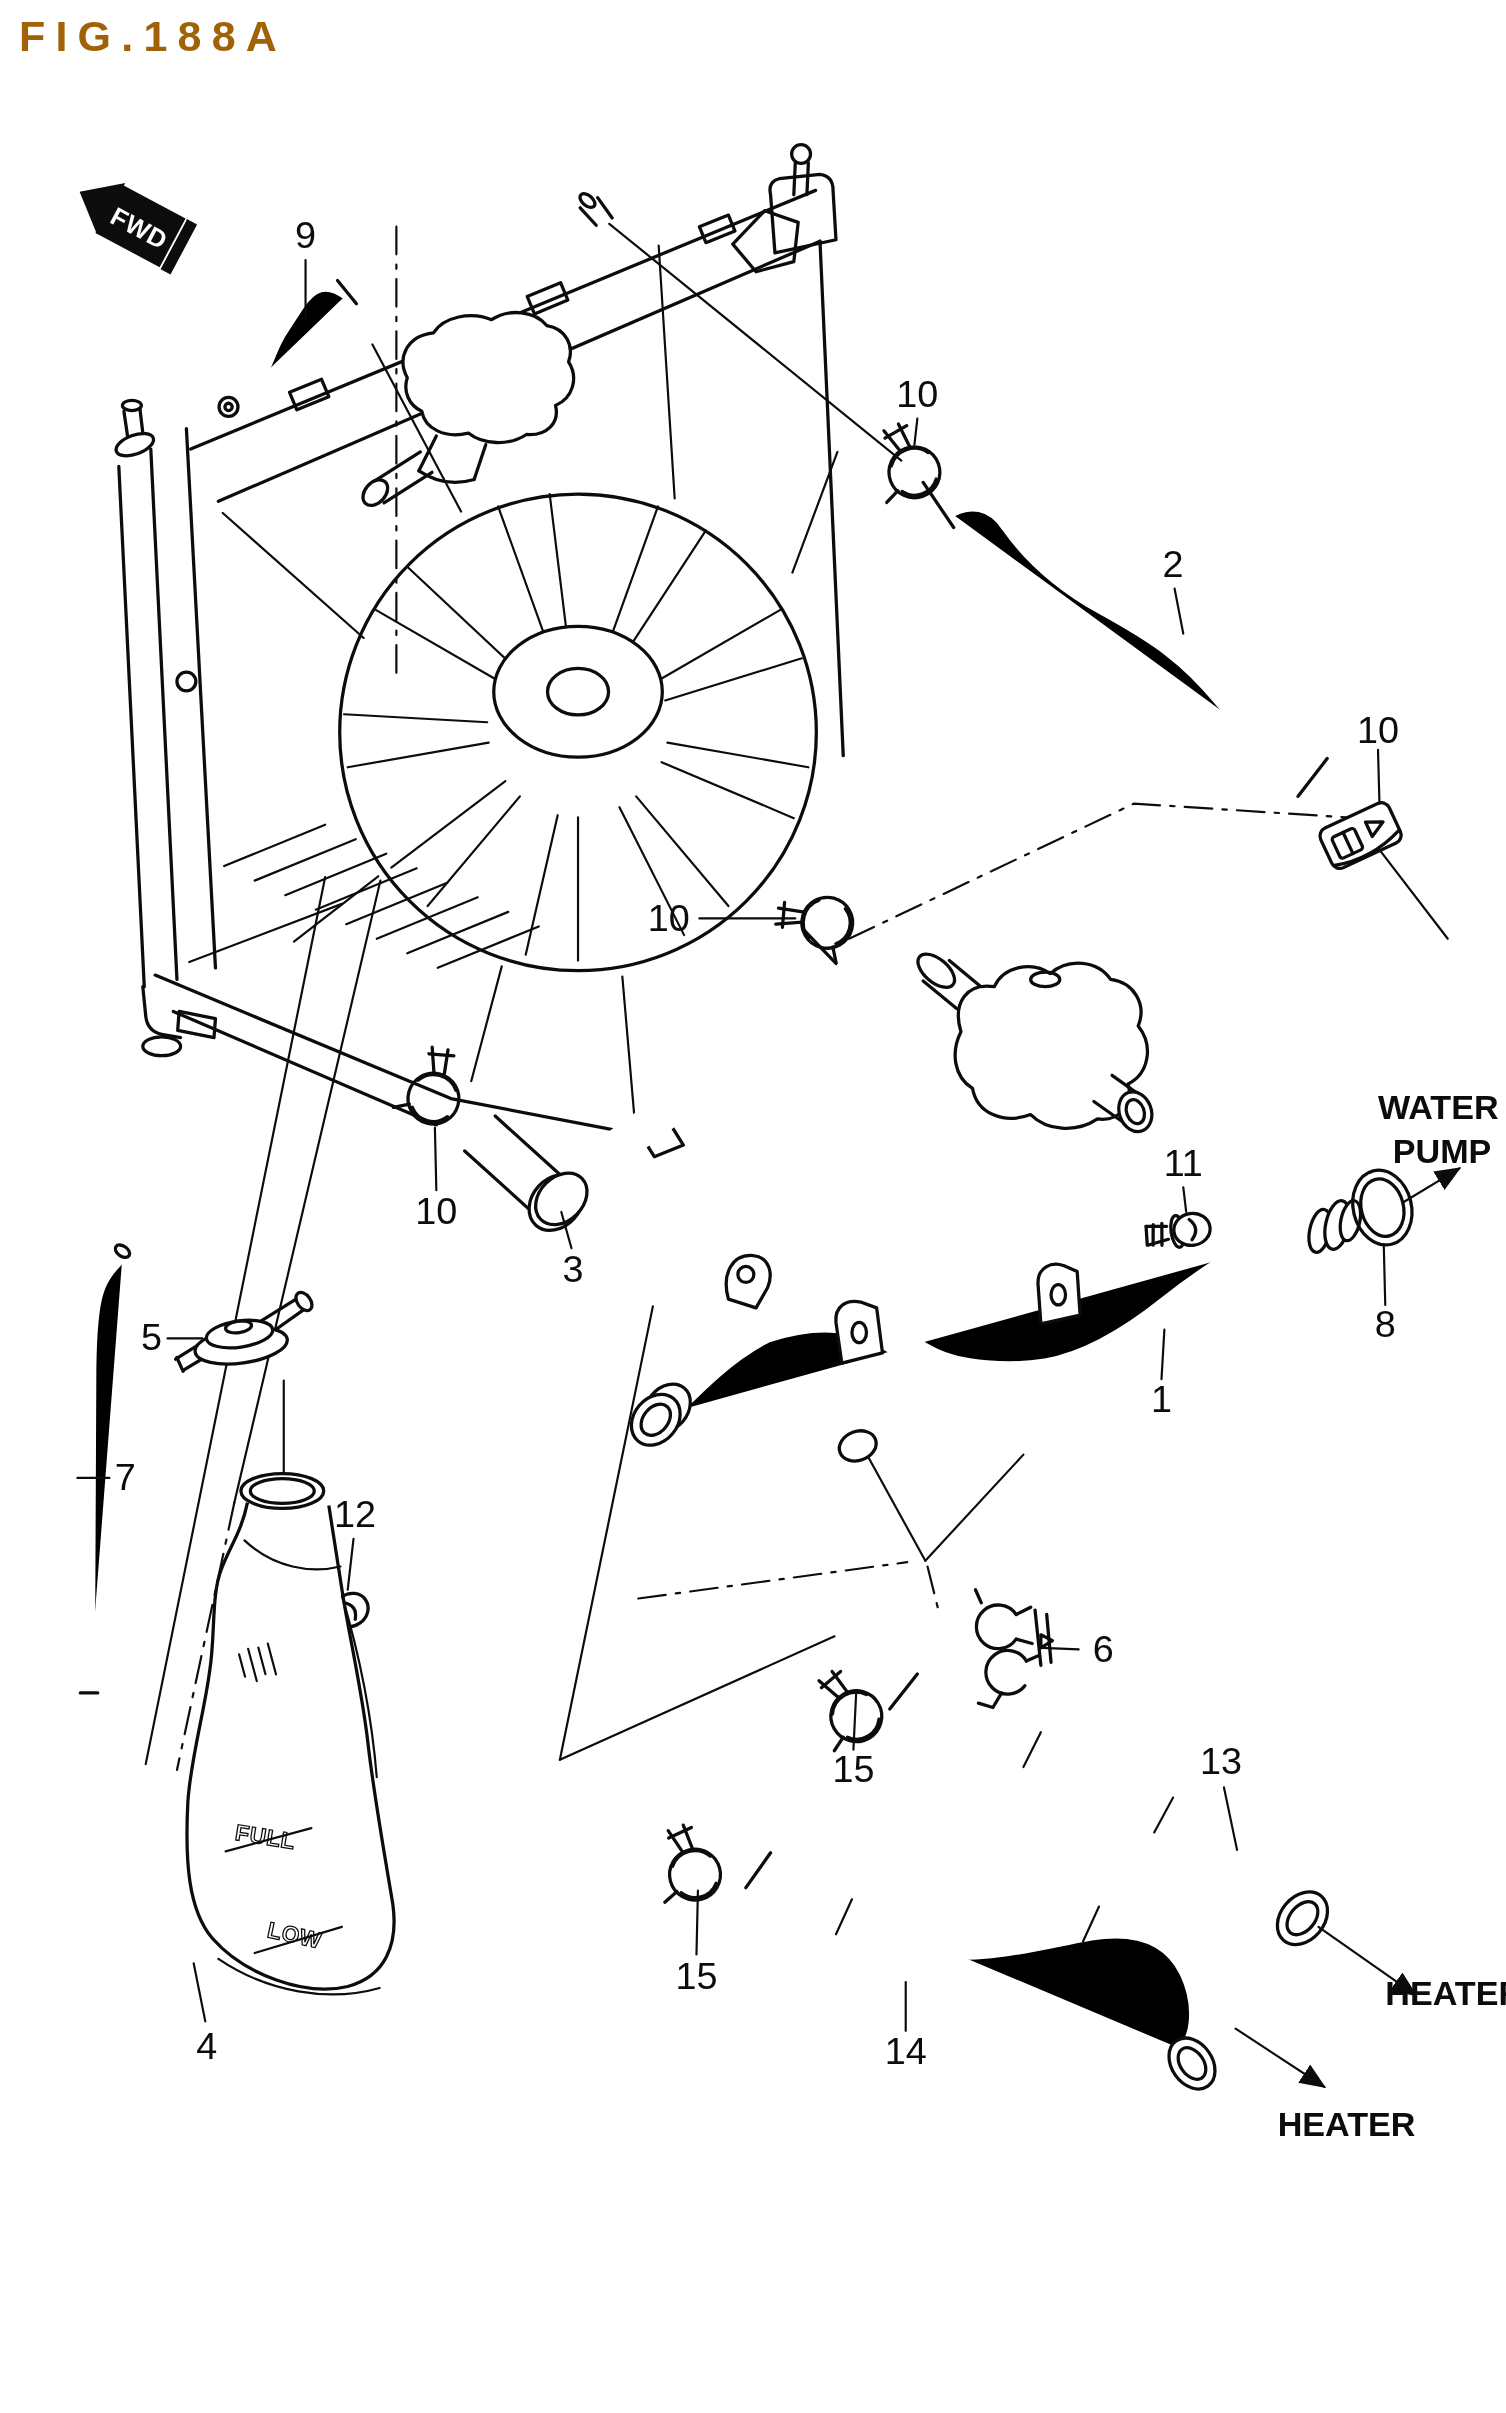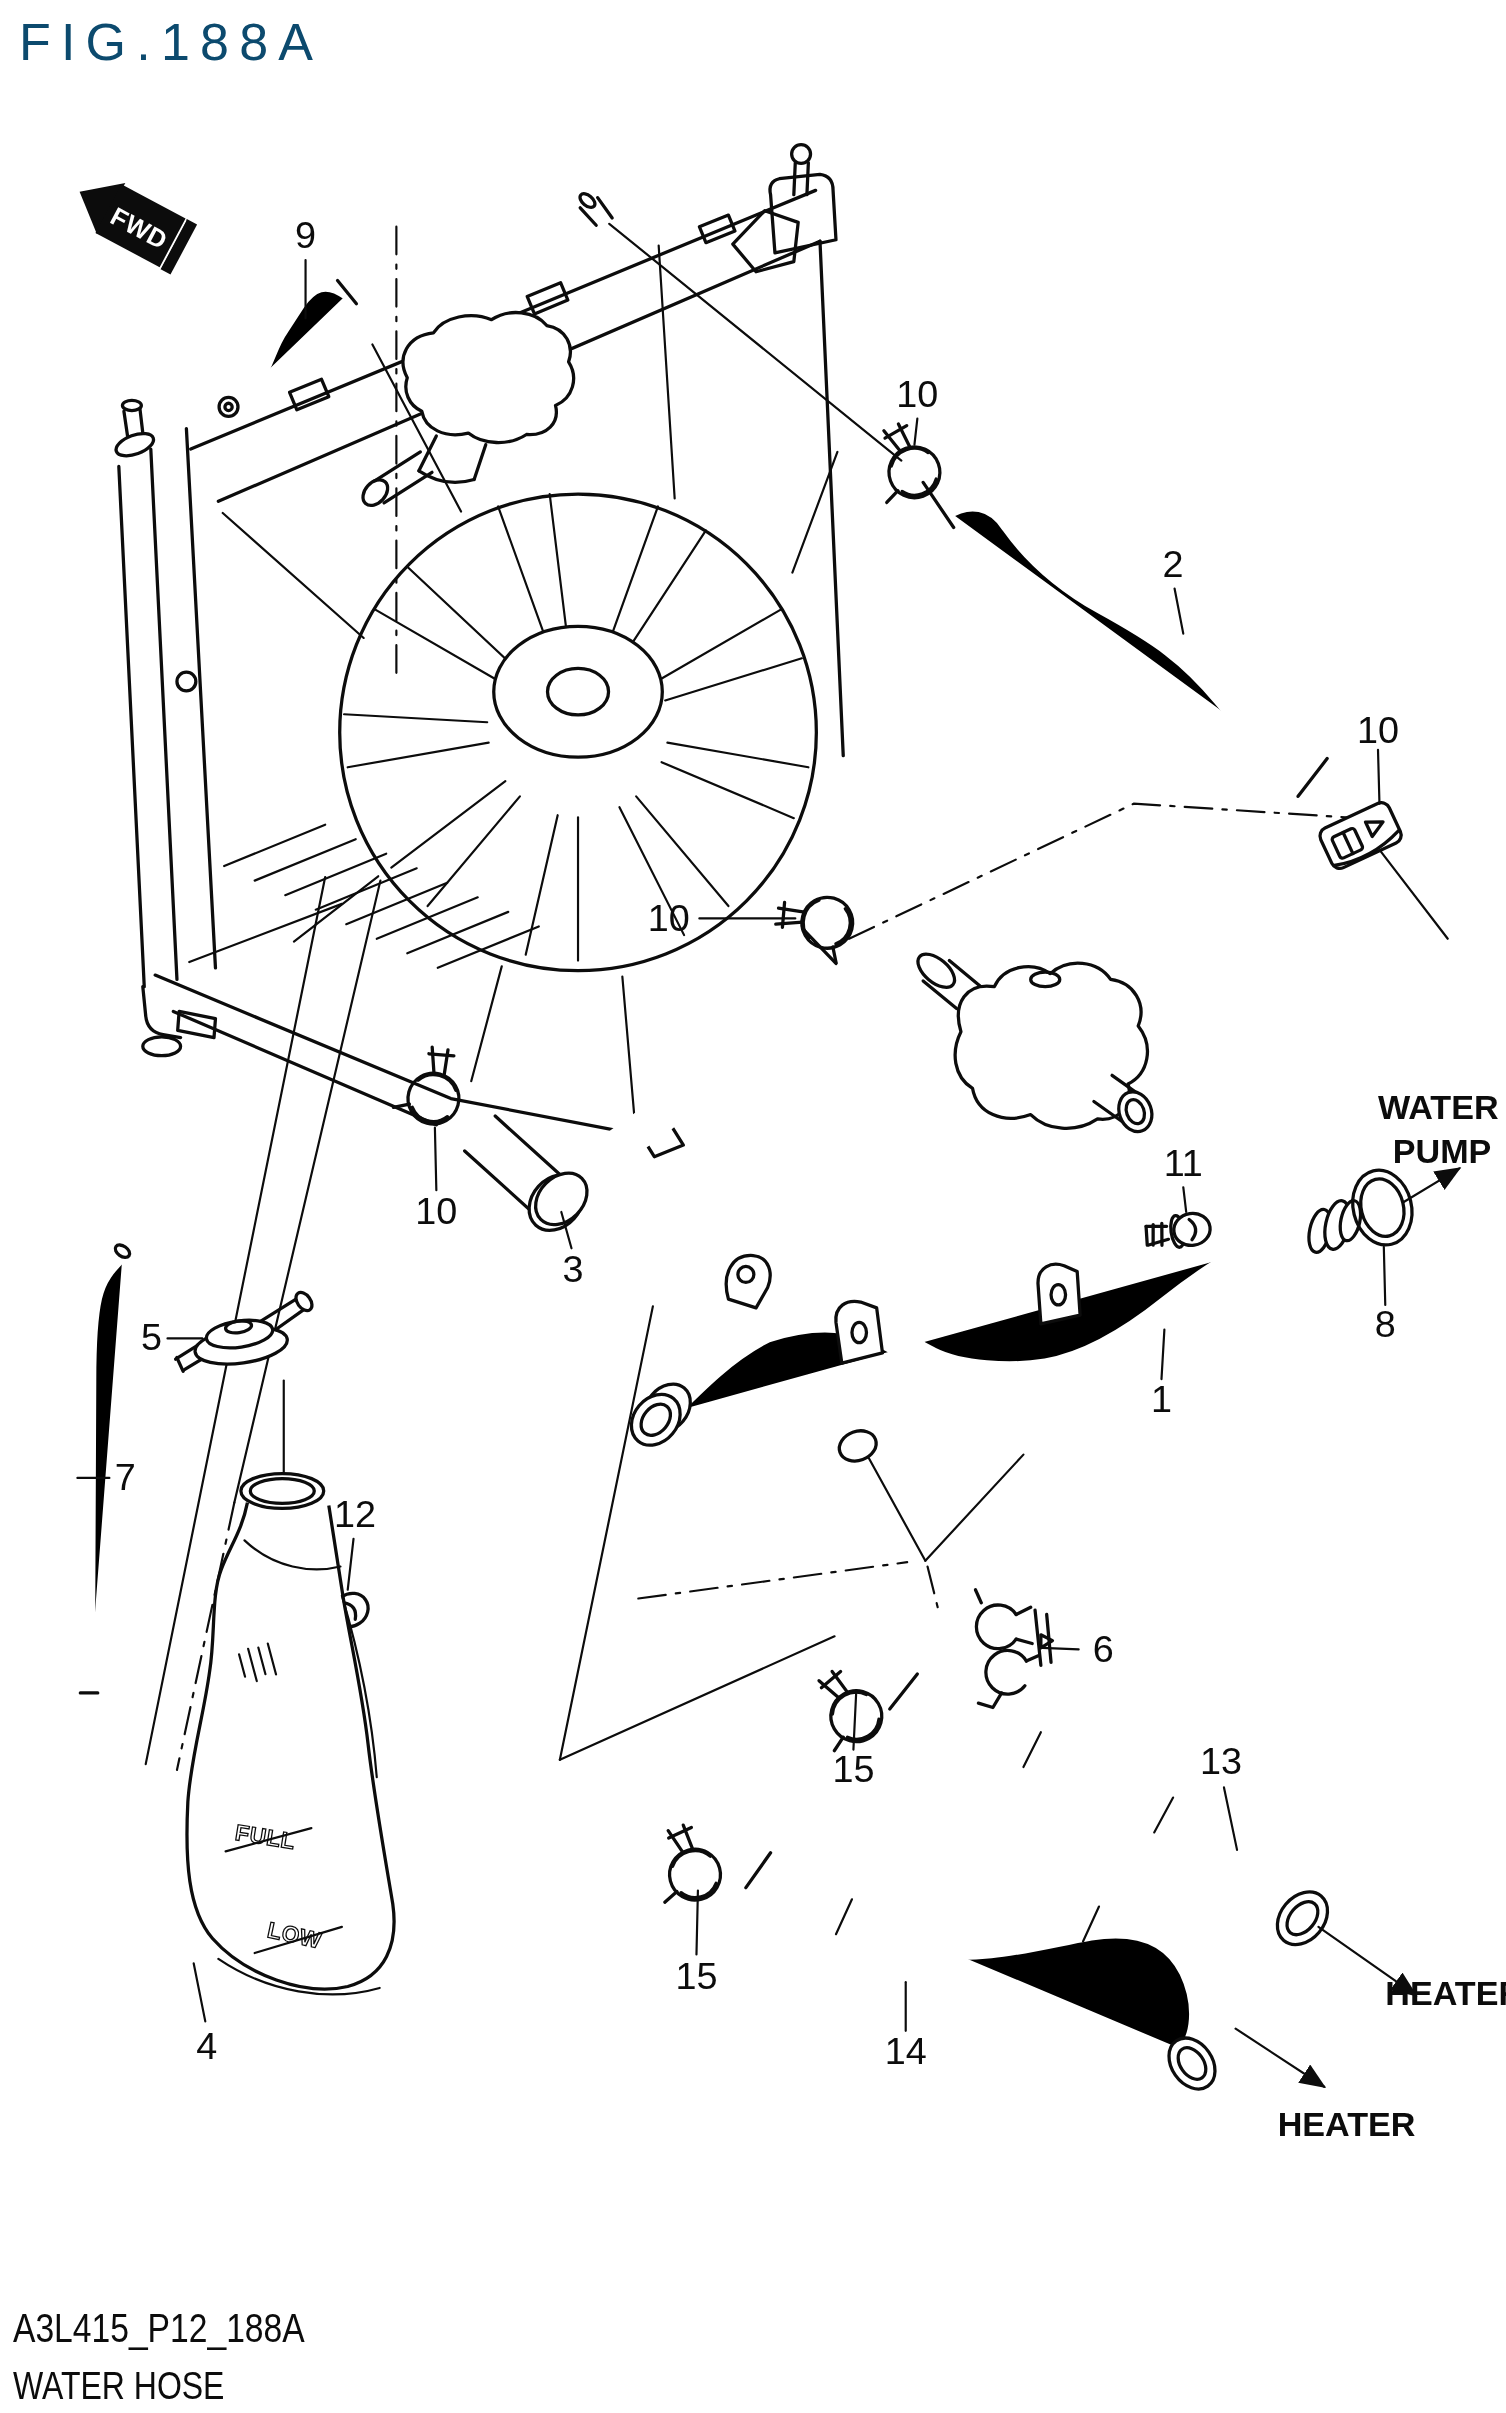--- a/index.html
+++ b/index.html
@@ -1,19 +1,19 @@
 <!DOCTYPE html>
 <html style="font-size:11.6px"><head>
 <meta charset="utf-8">
 <style>
   html,body{margin:0;padding:0;background:#fff;}
   .page{position:relative;width:1507px;height:2413px;background:#ffffff;overflow:hidden;
         font-family:"Liberation Sans",sans-serif;color:#0c0c0c;}
-  .title{position:absolute;left:19px;top:11.6px;font-size:52px;font-weight:400;
-         letter-spacing:10.2px;color:#0c4a6e;white-space:nowrap;}
+  .title{position:absolute;left:19px;top:11.6px;font-size:43px;font-weight:700;
+         letter-spacing:10.2px;color:#a16207;white-space:nowrap;}
   .footer{position:absolute;left:13px;top:2305px;width:872px;}
   .footer .code{font-size:41px;transform:scaleX(.82);transform-origin:left;white-space:nowrap;}
   .footer .caption{font-size:39px;margin-top:11.6px;transform:scaleX(.82);transform-origin:left;white-space:nowrap;}
   svg{position:absolute;left:0;top:0;}
   .ln{stroke:#0c0c0c;stroke-width:4.5;fill:none;stroke-linecap:round;stroke-linejoin:round;}
   .thin{stroke:#0c0c0c;stroke-width:3;fill:none;stroke-linecap:round;}
   .dash{stroke-dasharray:38 14 6 14;}
   .wfill{fill:#ffffff;stroke:#0c0c0c;stroke-width:4.5;stroke-linejoin:round;}
   .num{font-family:"Liberation Sans",sans-serif;font-size:52px;fill:#0c0c0c;text-anchor:middle;}
   .flow{font-family:"Liberation Sans",sans-serif;font-size:47px;font-weight:700;fill:#0c0c0c;}
@@ -375,19 +375,15 @@
       <text class="flow" x="2062" y="1540" text-anchor="end">WATER</text>
       <text class="flow" x="2052" y="1600" text-anchor="end">PUMP</text>
       <line class="thin" x1="1932" y1="1654" x2="2008" y2="1608" marker-end="url(#ah)"></line>
       <text class="flow" x="1906" y="2760">HEATER</text>
       <line class="thin" x1="1814" y1="2652" x2="1948" y2="2746" marker-end="url(#ah)"></line>
       <text class="flow" x="1758" y="2940">HEATER</text>
       <line class="thin" x1="1700" y1="2792" x2="1822" y2="2872" marker-end="url(#ah)"></line>
     </g>
   </svg>
 
-  <div class="footer">
-    <div class="code">A3L415_P12_188A</div>
-    <div class="caption">WATER HOSE</div>
-  </div>
 
 </div>
 
 
 </body></html>

